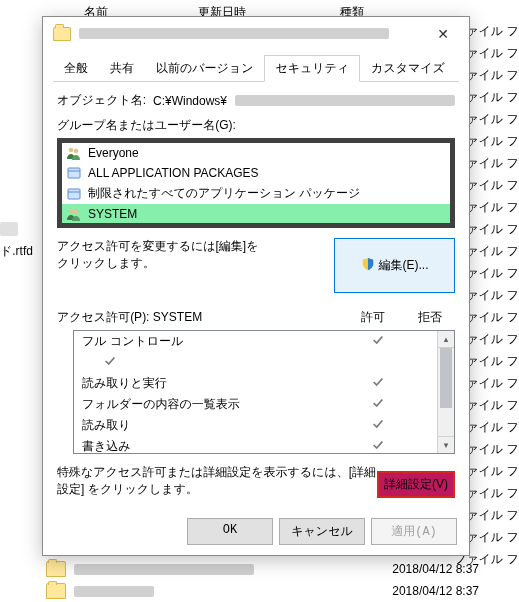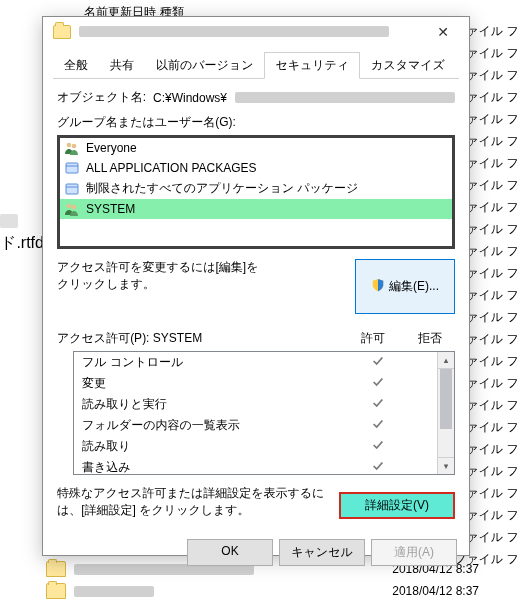--- a/index.html
+++ b/index.html
@@ -1,23 +1,23 @@
 <!DOCTYPE html>
 <html><head>
 <meta charset="utf-8">
 <style>
   * { box-sizing: border-box; margin: 0; padding: 0; }
   body { font-family: "Yu Gothic UI", "Meiryo", sans-serif; font-size: 12px; background: #fff; width: 519px; height: 602px; overflow: hidden; position: relative; color: #000; }
   
   
   .bg { position: absolute; top: 0; left: 0; right: 0; bottom: 0; }
-  .bg-header { display: flex; padding: 4px 0 4px 84px; color: #000; }
+  .bg-header { display: flex; gap: 90px; padding: 4px 0 4px 84px; color: #000; }
   .bg-rows { position: absolute; top: 20px; right: 0; width: 65px; }
   .bg-row { height: 22px; line-height: 22px; font-size: 12px; white-space: nowrap; overflow: hidden; color: #000; }
-  .bg-left { position: absolute; left: 0; top: 210px; width: 42px; font-size: 16px; }
+  .bg-left { position: absolute; left: 0; top: 218px; width: 42px; font-size: 12px; }
   .bg-left .item { display: flex; align-items: center; height: 22px; }
   .bg-left .blur { width: 18px; height: 14px; background: #e0e0e0; border-radius: 2px; display: inline-block; margin-right: 2px; }
   .bg-bottom { position: absolute; bottom: 0; left: 46px; right: 0; }
   .bg-bottom-row { display: flex; align-items: center; height: 22px; font-size: 12px; gap: 8px; }
   .bg-bottom-row .icon { width: 20px; height: 16px; background: #ffe79c; border: 1px solid #d9b84a; border-radius: 2px 2px 0 0; position: relative; }
   .bg-bottom-row .icon:before { content:""; position:absolute; top:-3px; left:1px; width:7px; height:3px; background:#ffe79c; border:1px solid #d9b84a; border-bottom:none; border-radius:2px 2px 0 0; }
   .bg-blur-text { display:inline-block; height:11px; background:#d0d0d0; border-radius:2px; }
   
   
   .dialog { position: absolute; left: 42px; top: 16px; width: 428px; height: 540px; background: #fff; border: 1px solid #8a8a8a; box-shadow: 0 4px 18px rgba(0,0,0,.25); display: flex; flex-direction: column; }
@@ -33,52 +33,52 @@
   .tab.active { background: #fff; border-color: #d0d0d0; border-bottom: 1px solid #fff; }
   
   .content { padding: 10px 14px; flex: 1; display: flex; flex-direction: column; }
   
   .row { display: flex; align-items: center; margin-bottom: 4px; }
   .row .lbl { width: 96px; }
   .row .val { flex: 1; display:flex; align-items:center; gap:4px; }
   .row .val .blurline { height: 11px; flex:1; background:#d0d0d0; border-radius:2px; margin-left:4px; }
   
   .groups-lbl { margin-top: 4px; margin-bottom: 4px; display:flex; align-items:center; }
-  .listbox { border: 3px solid #404040; height: 114px; overflow-y: auto; }
+  .listbox { border: 5px solid #404040; height: 90px; overflow-y: auto; }
   .list-item { display: flex; align-items: center; padding: 2px 4px; gap: 6px; }
   .list-item.selected { background: #86efac; }
   .li-icon { width: 16px; height: 16px; display:flex; align-items:center; justify-content:center; }
   .li-icon svg { width:16px; height:16px; }
   
   .edit-row { display: flex; margin-top: 10px; }
   .edit-row .txt { flex: 1; }
-  .edit-row .btn { width: 100px; border:1px solid #0078d7; background:#e5f1fb; padding:18px 0; display:flex; justify-content:center; gap:4px; cursor:pointer; }
+  .edit-row .btn { width: 121px; border:1px solid #0078d7; background:#e5f1fb; padding:18px 0; display:flex; justify-content:center; gap:4px; cursor:pointer; }
   .shield-icon svg { width:14px; height:14px; }
   
   .perm-header { display: flex; margin-top: 16px; }
   .perm-header .lbl { flex: 1; }
   .perm-header .col { width: 64px; text-align: center; }
   
   .perm-list { border: 1px solid #828790; height: 124px; overflow-y: auto; margin-top: 4px; position:relative;margin-left:16px; }
   .perm-item { display: flex; align-items: center; padding: 2px 8px; }
   .perm-item .pname { flex: 1; }
   .perm-item .pcol { width: 56px; text-align: center; color:#888; }
   .perm-item .pcol.deny { width: 40px; }
   .check { display:inline-block; width:14px; height:14px; }
   .check svg { width:14px; height:14px; }
   .perm-scroll { position:absolute; right:0; top:0; bottom:0; width:17px; background:#f0f0f0; border-left:1px solid #d0d0d0; }
   .perm-scroll .arrow { height:17px; text-align:center; line-height:17px; font-size:9px; color:#606060; cursor:pointer; border-bottom:1px solid #d0d0d0; }
   .perm-scroll .arrow.dn { position:absolute; bottom:0; left:0; right:0; border-top:1px solid #d0d0d0; border-bottom:none; }
   .perm-scroll .thumb { position:absolute; top:17px; left:2px; right:2px; height:60px; background:#c2c3c9; border-radius:0; }
   
   .adv-row { display: flex; margin-top: 10px; align-items: flex-end; }
   .adv-row .txt { flex: 1; }
-  .adv-row .btn-adv { width: 116px; border: 2px solid #d12b1f; padding:3px 0; background:#5eead4; text-align:center; cursor:pointer; margin-top:4px; }
-  
-  .footer { padding: 10px 12px; display:flex; justify-content:flex-end; gap:6px; border-top: none; }
+  .adv-row .btn-adv { width: 78px; border: 2px solid #d12b1f; padding:3px 0; background:#be185d; text-align:center; cursor:pointer; margin-top:4px; }
+  
+  .footer { padding: 10px 12px; display:flex; justify-content:flex-end; gap:6px; border-top: none; font-family: Liberation Mono, monospace; }
   .footer .fbtn { width: 86px; padding:4px 0; text-align:center; border:1px solid #adadad; background:#e1e1e1; cursor:pointer; }
   .footer .fbtn.disabled { color:#a0a0a0; background:#f4f4f4; cursor:default; }
 </style>
 </head>
 <body>
 
 <div class="bg">
   <div class="bg-header">
     <span>名前</span>
     <span style="">更新日時</span>
@@ -231,21 +231,20 @@
     <div class="perm-list">
       <div id="perm-items">
           <div class="perm-item">
             <span class="pname">フル コントロール</span>
             <span class="pcol"><span class="check"><svg viewBox="0 0 16 16">
                   <path d="M3 8 L6.5 11.5 L13 4" stroke="#7a7a7a" stroke-width="2" fill="none"></path>
                 </svg></span></span>
             <span class="pcol deny"></span>
           </div>
           <div class="perm-item">
-            <span class="pname">変更</span>
             <span class="pcol"><span class="check"><svg viewBox="0 0 16 16">
                   <path d="M3 8 L6.5 11.5 L13 4" stroke="#7a7a7a" stroke-width="2" fill="none"></path>
                 </svg></span></span>
             <span class="pcol deny"></span>
           </div>
           <div class="perm-item">
             <span class="pname">読み取りと実行</span>
             <span class="pcol"><span class="check"><svg viewBox="0 0 16 16">
                   <path d="M3 8 L6.5 11.5 L13 4" stroke="#7a7a7a" stroke-width="2" fill="none"></path>
                 </svg></span></span>

